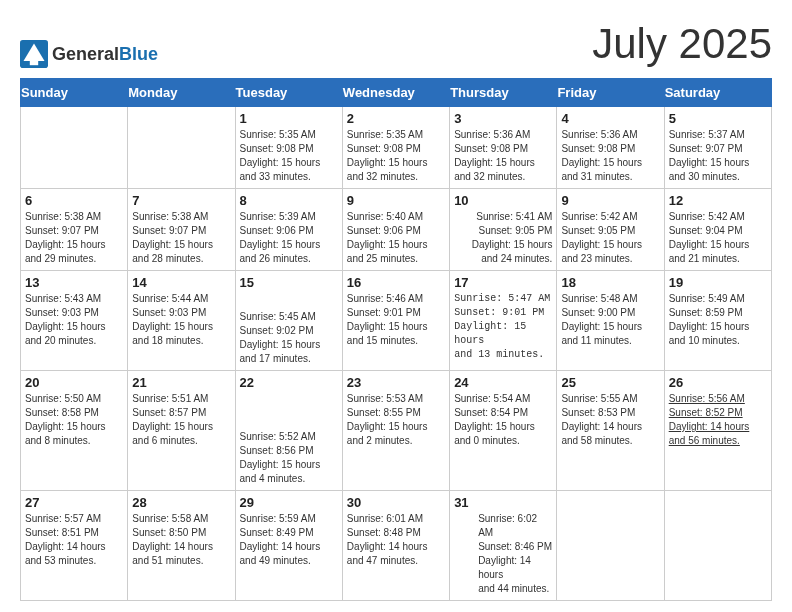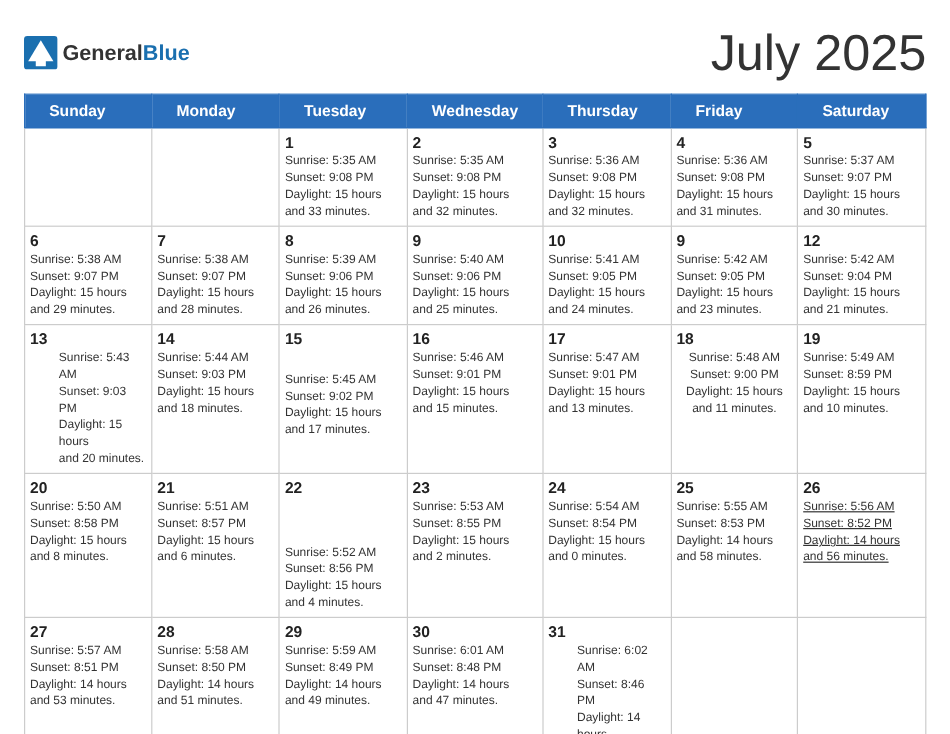--- a/index.html
+++ b/index.html
@@ -6,21 +6,21 @@
     body {
       font-family: Arial, sans-serif;
       background: #fff;
       width: 792px;
       min-height: 612px;
       padding: 20px;
     }
     .header-area {
       display: flex;
       justify-content: space-between;
-      align-items: center;
+      align-items: flex-end;
       margin-bottom: 10px;
     }
     .logo {
       display: flex;
       align-items: center;
       gap: 4px;
     }
     .logo-icon {
       width: 28px;
       height: 28px;
@@ -38,21 +38,21 @@
       color: #333;
     }
     .calendar-table {
       width: 100%;
       border-collapse: collapse;
       font-size: 11px;
     }
     .calendar-table th {
       background-color: #2a6ebb;
       color: #fff;
-      padding: 6px 20px;
+      padding: 6px 0;
       text-align: left;
       font-size: 13px;
       border: 1px solid #2a6ebb;
     }
     .calendar-table td {
       border: 1px solid #ccc;
       vertical-align: top;
       padding: 4px;
       width: calc(100% / 7);
       min-height: 80px;
@@ -168,21 +168,21 @@
         </td>
         <td>
           <div class="day-number">9</div>
           <div class="day-info" style="white-space: pre-line;">Sunrise: 5:40 AM
 Sunset: 9:06 PM
 Daylight: 15 hours
 and 25 minutes.</div>
         </td>
         <td>
           <div class="day-number">10</div>
-          <div class="day-info" style="white-space: pre-line;">Sunrise: 5:41 AM
+          <div class="day-info" style="white-space: pre-line; text-align: right;">Sunrise: 5:41 AM
 Sunset: 9:05 PM
 Daylight: 15 hours
 and 24 minutes.</div>
         </td>
         <td>
           <div class="day-number">9</div>
           <div class="day-info" style="white-space: pre-line;">Sunrise: 5:42 AM
 Sunset: 9:05 PM
 Daylight: 15 hours
 and 23 minutes.</div>
@@ -191,21 +191,21 @@
           <div class="day-number">12</div>
           <div class="day-info" style="white-space: pre-line;">Sunrise: 5:42 AM
 Sunset: 9:04 PM
 Daylight: 15 hours
 and 21 minutes.</div>
         </td>
       </tr>
       <tr>
         <td>
           <div class="day-number">13</div>
-          <div class="day-info" style="white-space: pre-line; margin-left: 24px;">Sunrise: 5:43 AM
+          <div class="day-info" style="white-space: pre-line;">Sunrise: 5:43 AM
 Sunset: 9:03 PM
 Daylight: 15 hours
 and 20 minutes.</div>
         </td>
         <td>
           <div class="day-number">14</div>
           <div class="day-info" style="white-space: pre-line;">Sunrise: 5:44 AM
 Sunset: 9:03 PM
 Daylight: 15 hours
 and 18 minutes.</div>
@@ -219,28 +219,28 @@
         </td>
         <td>
           <div class="day-number">16</div>
           <div class="day-info" style="white-space: pre-line;">Sunrise: 5:46 AM
 Sunset: 9:01 PM
 Daylight: 15 hours
 and 15 minutes.</div>
         </td>
         <td>
           <div class="day-number">17</div>
-          <div class="day-info" style="white-space: pre-line;">Sunrise: 5:47 AM
+          <div class="day-info" style="white-space: pre-line; font-family: Liberation Mono, monospace;">Sunrise: 5:47 AM
 Sunset: 9:01 PM
 Daylight: 15 hours
 and 13 minutes.</div>
         </td>
         <td>
           <div class="day-number">18</div>
-          <div class="day-info" style="white-space: pre-line; text-align: center;">Sunrise: 5:48 AM
+          <div class="day-info" style="white-space: pre-line;">Sunrise: 5:48 AM
 Sunset: 9:00 PM
 Daylight: 15 hours
 and 11 minutes.</div>
         </td>
         <td>
           <div class="day-number">19</div>
           <div class="day-info" style="white-space: pre-line;">Sunrise: 5:49 AM
 Sunset: 8:59 PM
 Daylight: 15 hours
 and 10 minutes.</div>

